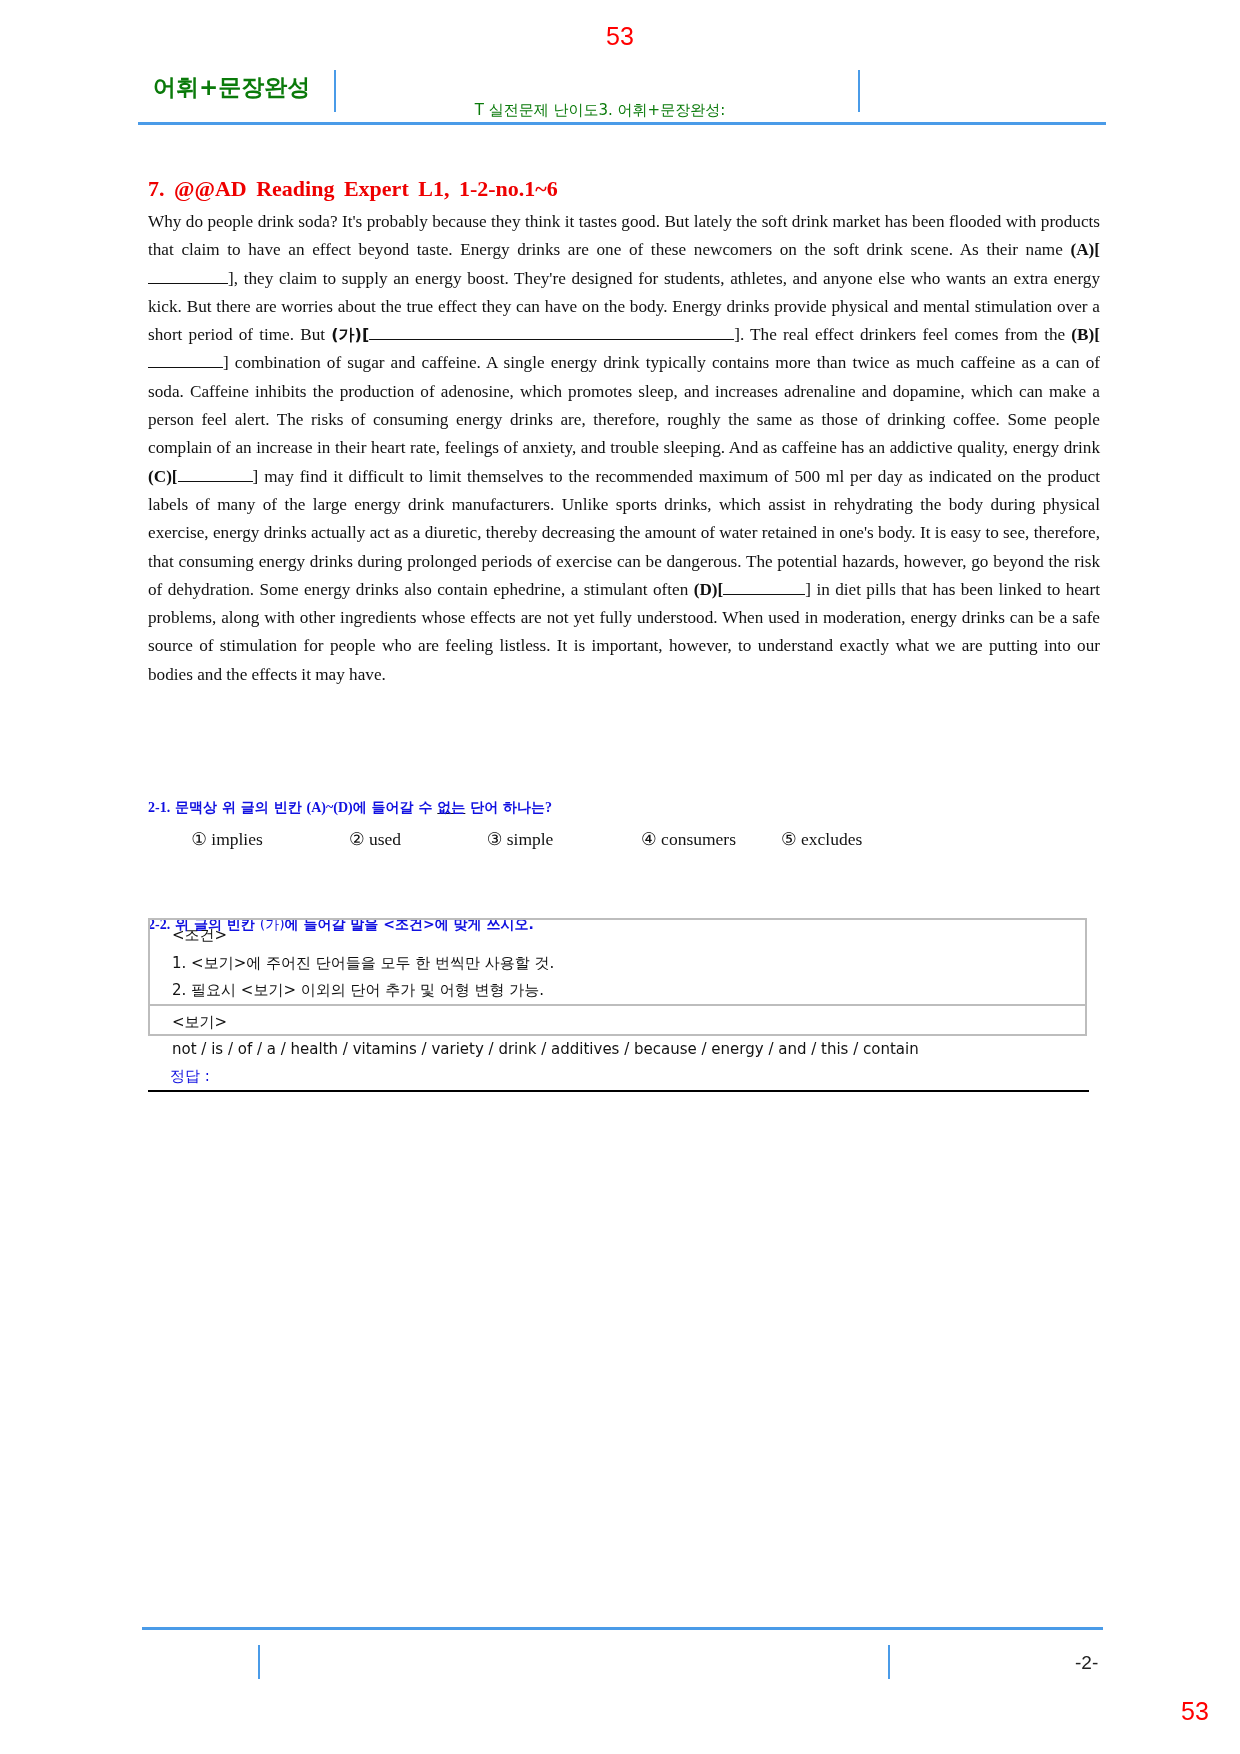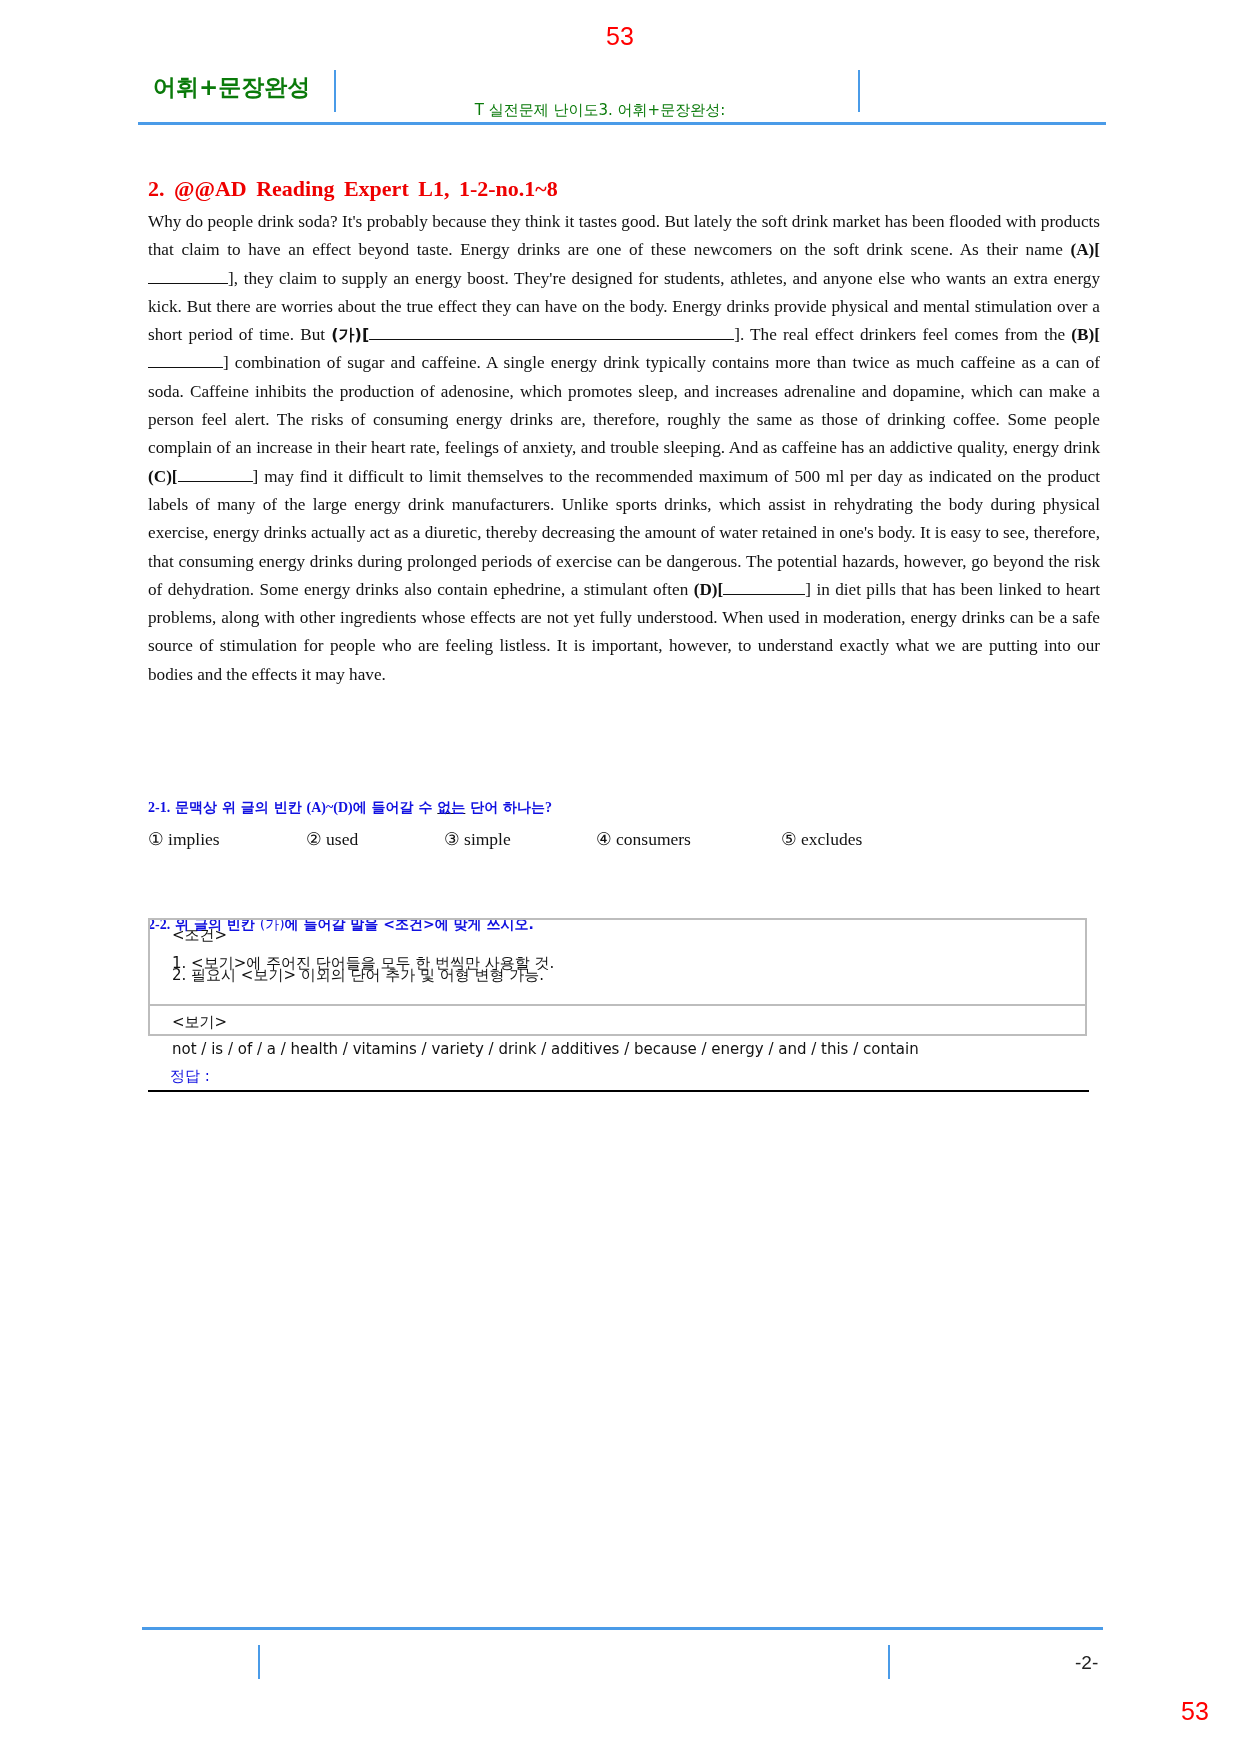--- a/index.html
+++ b/index.html
@@ -11,21 +11,21 @@
   .hdr-sub { left: 340px; width: 520px; top: 64px; text-align: center; color: #0a7a0a; font-family: "DejaVu Sans", sans-serif; font-size: 15px; line-height: 28px; margin-top: 32px; }
   .hdr-rule { left: 138px; width: 968px; top: 122px; height: 3px; background: #4a9be8; }
   .q-title { left: 148px; top: 176px; color: #ee0000; font-weight: bold; font-size: 22px; word-spacing: 4px; }
   .passage { left: 148px; top: 208px; width: 952px; font-size: 17.2px; line-height: 28.3px; text-align: justify; }
   .passage b { font-weight: bold; }
   .blank { display: inline-block; border-bottom: 1.5px solid #111; height: 18px; vertical-align: baseline; }
   .sub-q { left: 148px; color: #1010e0; font-family: "DejaVu Sans", sans-serif; font-weight: bold; font-size: 14px; }
   .sub-q .num { font-family: "Liberation Serif", serif; }
   .sub-q u { text-decoration: underline; text-decoration-color: #111; }
   .choices { left: 148px; top: 829px; width: 800px; font-size: 17.5px; display: flex; }
-  .choice { display: inline-block; }
+  .choice { display: inline-block; text-align: center; }
   .cond-box { left: 148px; top: 918px; width: 939px; height: 118px; border: 2px solid #bdbdbd; box-sizing: border-box; font-family: "DejaVu Sans", sans-serif; font-size: 15px; }
   .cond-top { position: absolute; left: 0; top: 0; width: 100%; height: 86px; border-bottom: 2px solid #bdbdbd; box-sizing: border-box; }
   .cond-line { position: absolute; left: 22px; }
   .answer-label { left: 170px; top: 1067px; color: #1010e0; font-family: "DejaVu Sans", sans-serif; font-size: 15px; }
   .answer-rule { left: 148px; top: 1090px; width: 941px; height: 2px; background: #000; }
   .ftr-rule { left: 142px; width: 961px; top: 1627px; height: 3px; background: #4a9be8; }
   .ftr-page { left: 1075px; top: 1652px; font-family: "Liberation Sans", sans-serif; font-size: 19px; color: #222; }
   .btm-page-num { left: 1181px; top: 1697px; color: #ff0000; font-family: "Liberation Sans", sans-serif; font-size: 25px; }
 </style>
 </head>
@@ -36,41 +36,41 @@
 <div>
   <div class="abs hdr-title">어휘+문장완성</div>
   <div class="abs hdr-vbar" style="left:334px; top:70px; height:42px;"></div>
   <div class="abs hdr-sub">
     <div>T 실전문제 난이도3. 어휘+문장완성:</div>
   </div>
   <div class="abs hdr-vbar" style="left:858px; top:70px; height:42px;"></div>
   <div class="abs hdr-rule"></div>
 </div>
 
-<div class="abs q-title">2. @@AD Reading Expert L1, 1-2-no.1~8</div>
+<div class="abs q-title">7. @@AD Reading Expert L1, 1-2-no.1~6</div>
 
 <div class="abs passage"><span>Why do people drink soda? It's probably because they think it tastes good. But lately the soft drink market has been flooded with products that claim to have an effect beyond taste. Energy drinks are one of these newcomers on the soft drink scene. As their name </span><b>(A)[</b><span class="blank" style="width:80px"></span><span>], they claim to supply an energy boost. They're designed for students, athletes, and anyone else who wants an extra energy kick. But there are worries about the true effect they can have on the body. Energy drinks provide physical and mental stimulation over a short period of time. But </span><b style="font-family:'DejaVu Sans',sans-serif;font-size:16px;">(가)[</b><span class="blank" style="width:365px"></span><span>]. The real effect drinkers feel comes from the </span><b>(B)[</b><span class="blank" style="width:75px"></span><span>] combination of sugar and caffeine. A single energy drink typically contains more than twice as much caffeine as a can of soda. Caffeine inhibits the production of adenosine, which promotes sleep, and increases adrenaline and dopamine, which can make a person feel alert. The risks of consuming energy drinks are, therefore, roughly the same as those of drinking coffee. Some people complain of an increase in their heart rate, feelings of anxiety, and trouble sleeping. And as caffeine has an addictive quality, energy drink </span><b>(C)[</b><span class="blank" style="width:75px"></span><span>] may find it difficult to limit themselves to the recommended maximum of 500 ml per day as indicated on the product labels of many of the large energy drink manufacturers. Unlike sports drinks, which assist in rehydrating the body during physical exercise, energy drinks actually act as a diuretic, thereby decreasing the amount of water retained in one's body. It is easy to see, therefore, that consuming energy drinks during prolonged periods of exercise can be dangerous. The potential hazards, however, go beyond the risk of dehydration. Some energy drinks also contain ephedrine, a stimulant often </span><b>(D)[</b><span class="blank" style="width:82px"></span><span>] in diet pills that has been linked to heart problems, along with other ingredients whose effects are not yet fully understood. When used in moderation, energy drinks can be a safe source of stimulation for people who are feeling listless. It is important, however, to understand exactly what we are putting into our bodies and the effects it may have.</span></div>
 
 <div class="abs sub-q" style="top:799px;"><span class="num">2-1.</span><span> 문맥상 위 글의 빈칸 </span><span class="num">(A)~(D)</span><span>에 들어갈 수 </span><u>없는</u><span> 단어 하나는</span><span class="num">?</span></div>
 
 <div class="abs choices">
   <span class="choice" style="width:158px"><span>①</span> <span>implies</span></span>
   <span class="choice" style="width:138px"><span>②</span> <span>used</span></span>
   <span class="choice" style="width:152px"><span>③</span> <span>simple</span></span>
   <span class="choice" style="width:185px"><span>④</span> <span>consumers</span></span>
   <span class="choice"><span>⑤</span> <span>excludes</span></span>
 </div>
 
 <div class="abs sub-q" style="top:916px;"><span class="num">2-2.</span><span> 위 글의 빈칸 </span><span style="font-weight:normal">(가)</span><span>에 들어갈 말을 &lt;조건&gt;에 맞게 쓰시오.</span></div>
 
 <div class="abs cond-box">
   <div class="cond-top">
     <div class="cond-line" style="top:6px;">&lt;조건&gt;</div>
     <div class="cond-line" style="top:34px;">1. &lt;보기&gt;에 주어진 단어들을 모두 한 번씩만 사용할 것.</div>
-    <div class="cond-line" style="top:46px;text-align:right;">2. 필요시 &lt;보기&gt; 이외의 단어 추가 및 어형 변형 가능.</div>
+    <div class="cond-line" style="top:61px;text-align:right;">2. 필요시 &lt;보기&gt; 이외의 단어 추가 및 어형 변형 가능.</div>
   </div>
   <div class="cond-line" style="top:93px;">&lt;보기&gt;</div>
   <div class="cond-line" style="top:120px;">not / is / of / a / health / vitamins / variety / drink / additives / because / energy / and / this / contain</div>
 </div>
 
 <div class="abs answer-label">정답 :</div>
 <div class="abs answer-rule"></div>
 
 <div>
   <div class="abs ftr-rule"></div>

